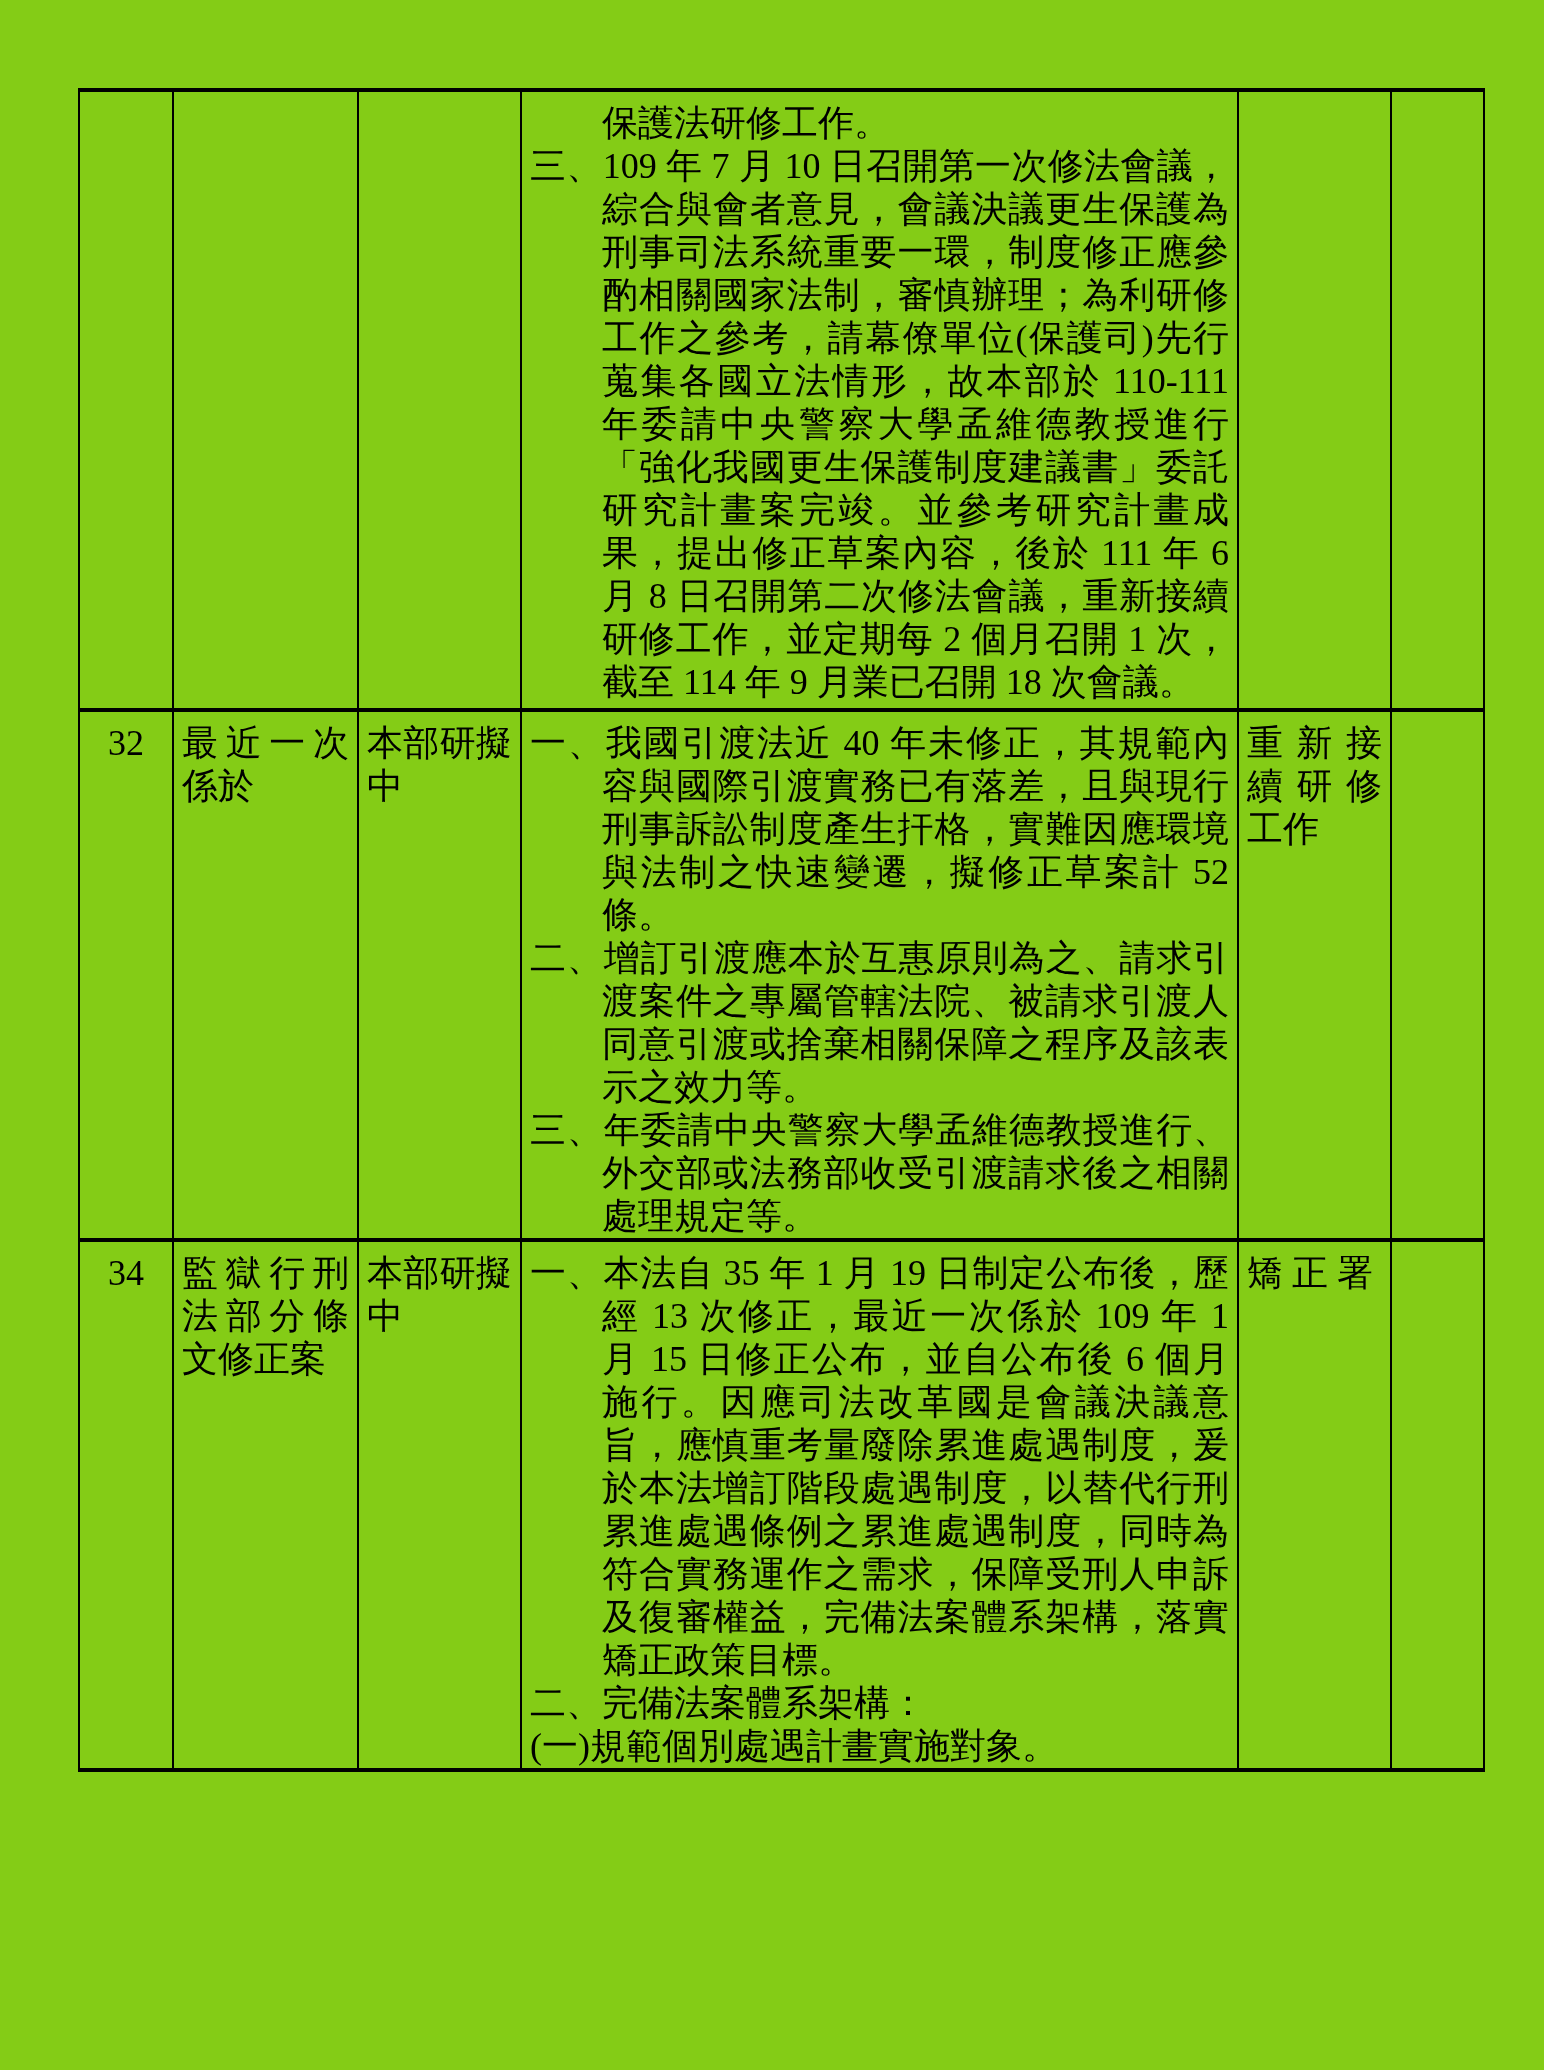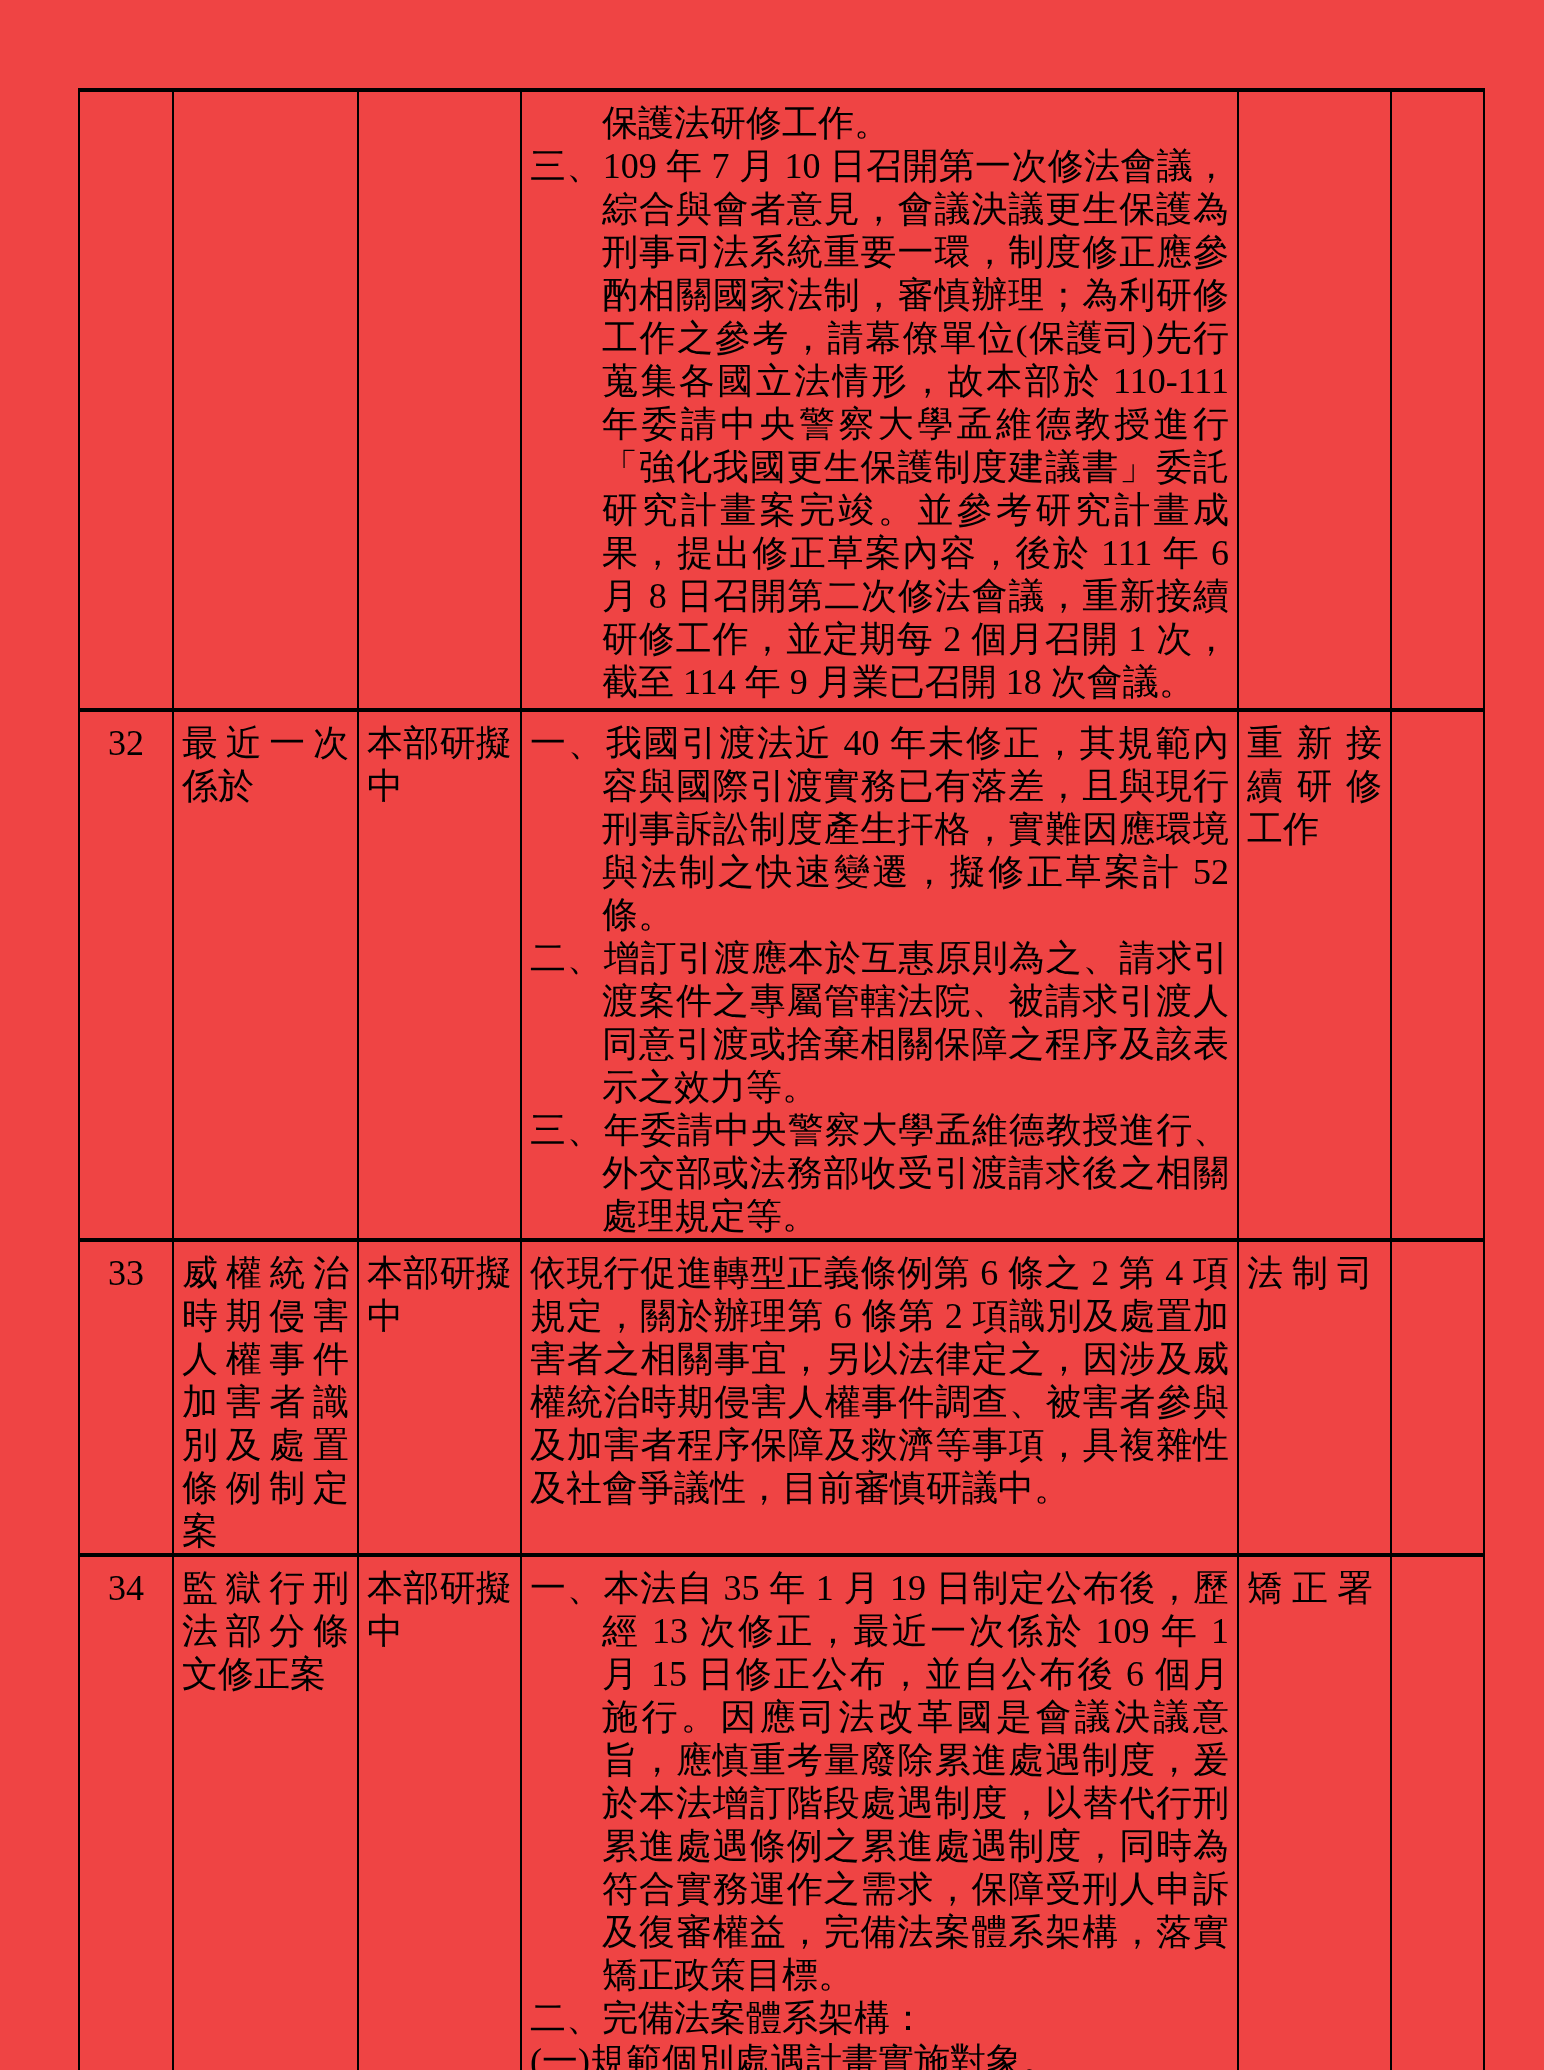--- a/index.html
+++ b/index.html
@@ -4,21 +4,21 @@
 <style>
   html, body {
     margin: 0;
     padding: 0;
     background: #ffffff;
   }
   .page {
     position: relative;
     width: 1544px;
     height: 2070px;
-    background: #ef4444;
+    background: #84cc16;
     overflow: hidden;
     font-family: "Liberation Serif", "DejaVu Serif", serif;
     color: #000000;
   }
   table.doc-table {
     position: absolute;
     left: 78px;
     top: 88px;
     width: 1405px;
     border-collapse: collapse;
@@ -110,30 +110,20 @@
         <td class="status">本部研擬中</td>
         <td class="desc">
           <p class="hang">一、我國引渡法近 40 年未修正，其規範內容與國際引渡實務已有落差，且與現行刑事訴訟制度產生扞格，實難因應環境與法制之快速變遷，擬修正草案計 52 條。</p>
           <p class="hang">二、增訂引渡應本於互惠原則為之、請求引渡案件之專屬管轄法院、被請求引渡人同意引渡或捨棄相關保障之程序及該表示之效力等。</p>
           <p class="hang">三、年委請中央警察大學孟維德教授進行、外交部或法務部收受引渡請求後之相關處理規定等。</p>
         </td>
         <td class="agency">重新接續研修工作</td>
         <td class="remarks"></td>
       </tr>
 
-      <tr style="height:308px">
-        <td class="num">33</td>
-        <td class="name">威權統治時期侵害人權事件加害者識別及處置條例制定案</td>
-        <td class="status">本部研擬中</td>
-        <td class="desc">
-          <p class="flush">依現行促進轉型正義條例第 6 條之 2 第 4 項規定，關於辦理第 6 條第 2 項識別及處置加害者之相關事宜，另以法律定之，因涉及威權統治時期侵害人權事件調查、被害者參與及加害者程序保障及救濟等事項，具複雜性及社會爭議性，目前審慎研議中。</p>
-        </td>
-        <td class="agency">法 制 司</td>
-        <td class="remarks"></td>
-      </tr>
 
       <tr style="height:490px">
         <td class="num">34</td>
         <td class="name">監獄行刑法部分條文修正案</td>
         <td class="status">本部研擬中</td>
         <td class="desc">
           <p class="hang">一、本法自 35 年 1 月 19 日制定公布後，歷經 13 次修正，最近一次係於 109 年 1 月 15 日修正公布，並自公布後 6 個月施行。因應司法改革國是會議決議意旨，應慎重考量廢除累進處遇制度，爰於本法增訂階段處遇制度，以替代行刑累進處遇條例之累進處遇制度，同時為符合實務運作之需求，保障受刑人申訴及復審權益，完備法案體系架構，落實矯正政策目標。</p>
           <p class="hang">二、完備法案體系架構：</p>
           <p class="flush">(一)規範個別處遇計畫實施對象。</p>
         </td>

